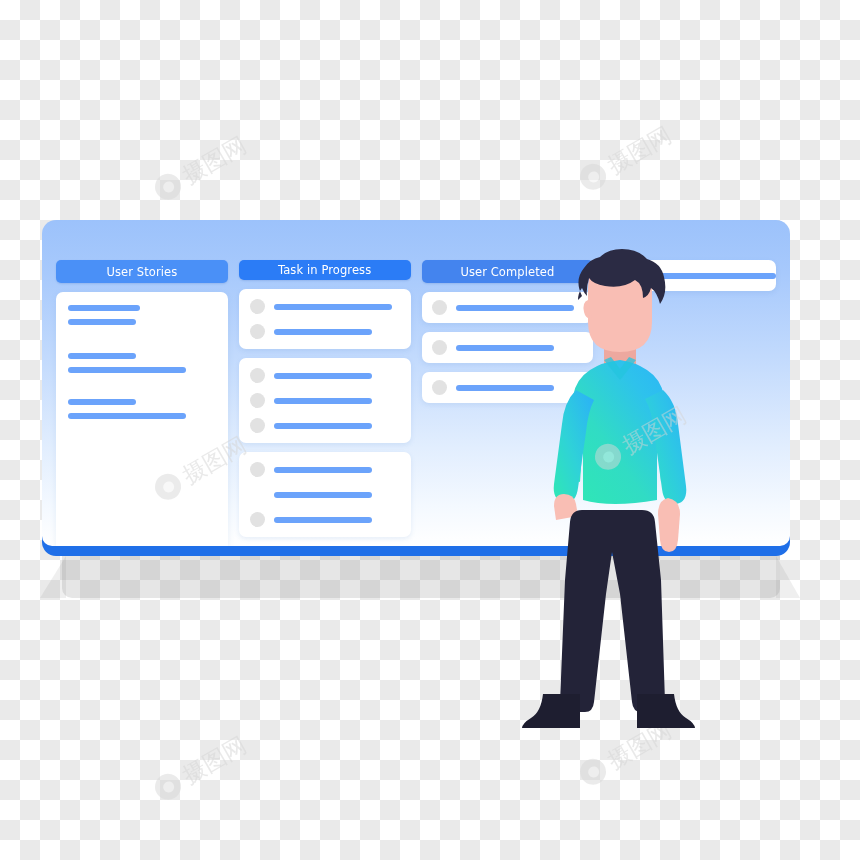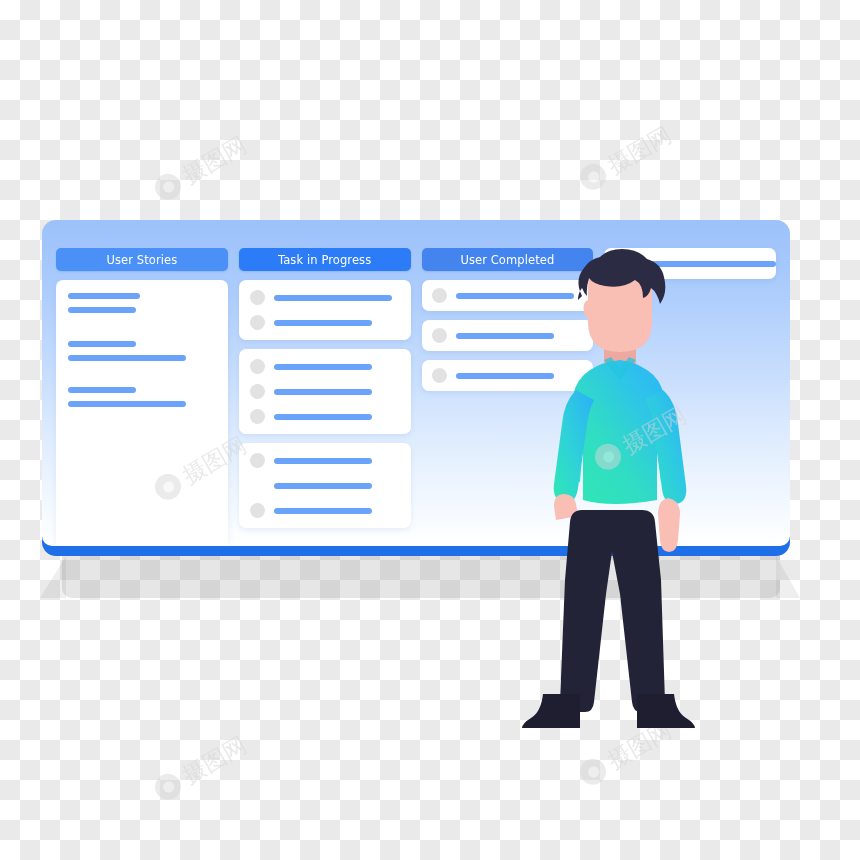--- a/index.html
+++ b/index.html
@@ -122,21 +122,21 @@
     overflow: hidden;
   }
 
   .columns {
     position: absolute;
     left: 0;
     top: 0;
     width: 100%;
     height: 100%;
     display: flex;
-    padding: 28px 14px 0 14px;
+    padding: 40px 14px 0 14px;
     box-sizing: border-box;
     gap: 11px;
   }
   .column {
     flex: 1 1 0;
     min-width: 0;
     display: flex;
     flex-direction: column;
   }
 

